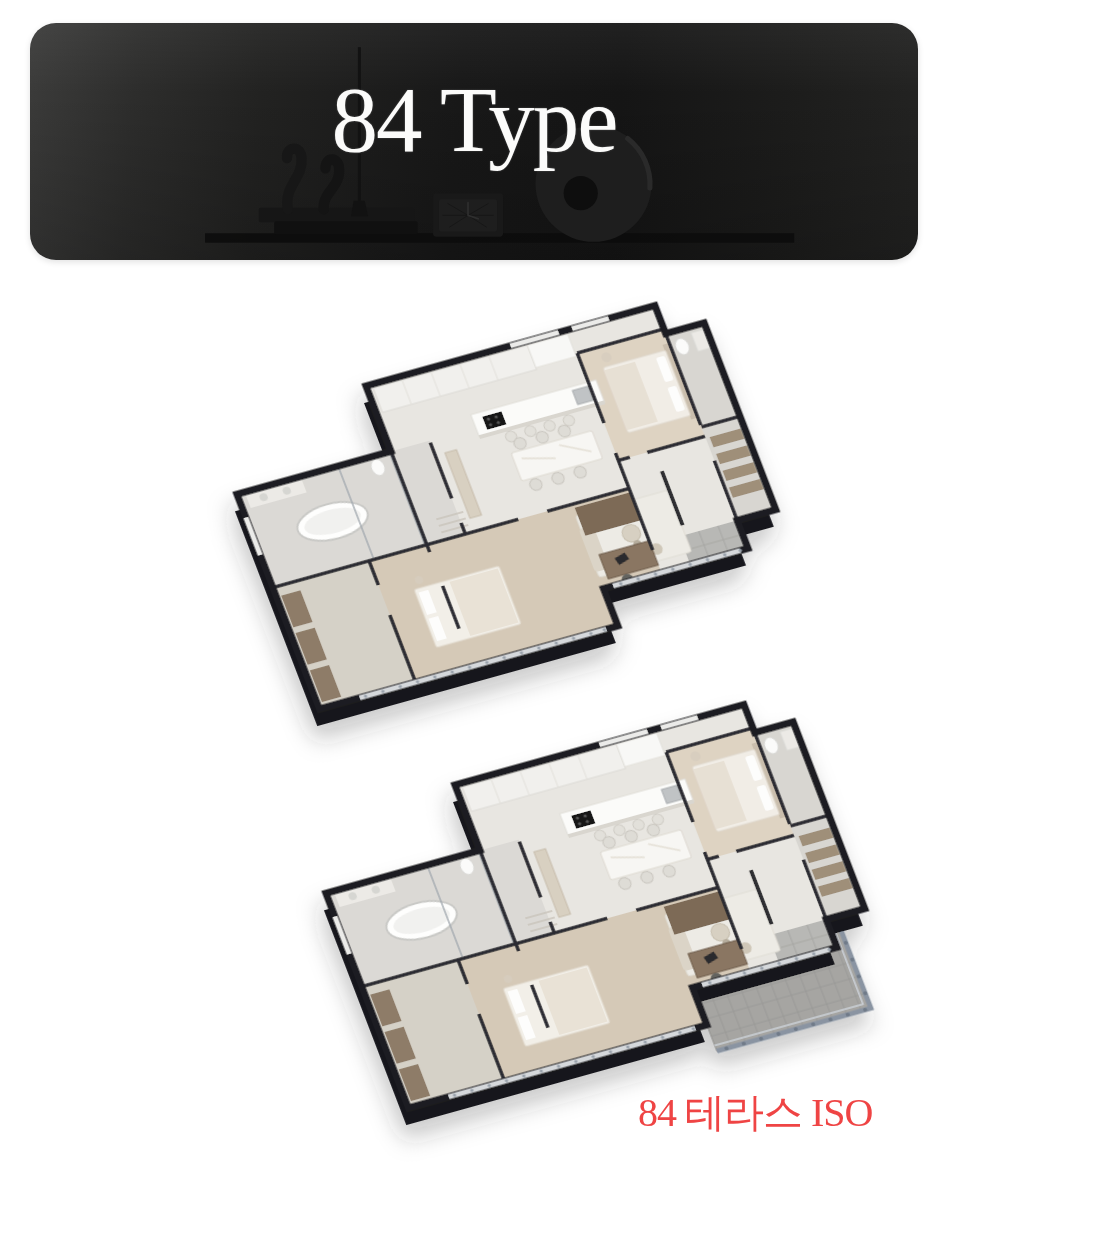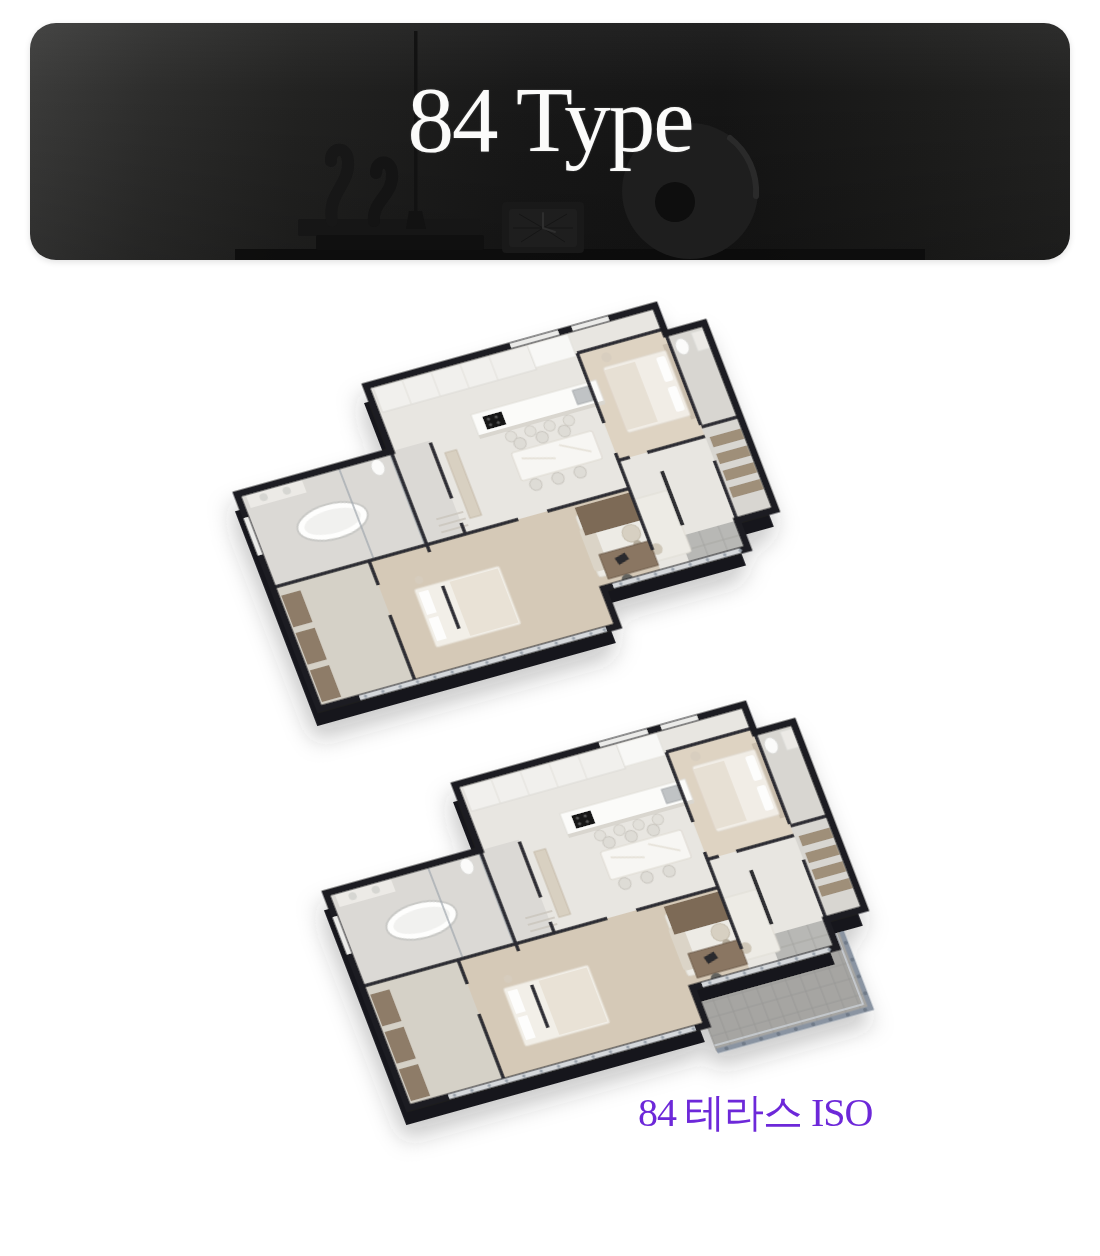--- a/index.html
+++ b/index.html
@@ -3,42 +3,42 @@
 <meta charset="utf-8">
 <style>
   html,body{margin:0;padding:0;}
   body{
     width:1100px;height:1256px;position:relative;overflow:hidden;
     background:#ffffff;
     font-family:"Liberation Serif", "DejaVu Serif", serif;
   }
   
   .banner{
-    position:absolute;left:30px;top:23px;width:1040px;height:237px;
+    position:absolute;left:30px;top:23px;width:888px;height:237px;
     border-radius:26px;overflow:hidden;
     background:
       linear-gradient(180deg, rgba(255,255,255,0.05) 0%, rgba(0,0,0,0.0) 30%, rgba(0,0,0,0.18) 100%),
       linear-gradient(94deg, #3b3b3a 0%, #2d2d2c 12%, #222221 26%, #181818 48%, #151515 66%, #1d1d1c 86%, #232322 100%);
     box-shadow:0 2px 6px rgba(0,0,0,0.12);
   }
   .banner-decor{position:absolute;inset:0;width:100%;height:100%;}
   .banner-title{
     position:absolute;left:0;right:0;top:50px;
     text-align:center;
     font-size:93px;line-height:1;letter-spacing:-2px;
     color:#fbfbfa;
     text-shadow:0 0 2px rgba(255,255,255,0.25);
   }
   
   .plans-svg{position:absolute;left:0;top:0;width:1100px;height:1256px;pointer-events:none;}
   
   .terrace-caption{
     position:absolute;left:638px;top:1091px;
     font-size:40px;line-height:1.1;letter-spacing:-1px;
-    color:#6d28d9;white-space:nowrap;
+    color:#ef4444;white-space:nowrap;
   }
 </style>
 </head>
 <body>
 
 <div class="banner">
   <svg class="banner-decor" viewBox="0 0 1040 237" aria-hidden="true">
 
     <rect x="205" y="226" width="690" height="11" fill="#0c0c0c" opacity="0.9"></rect>
 

